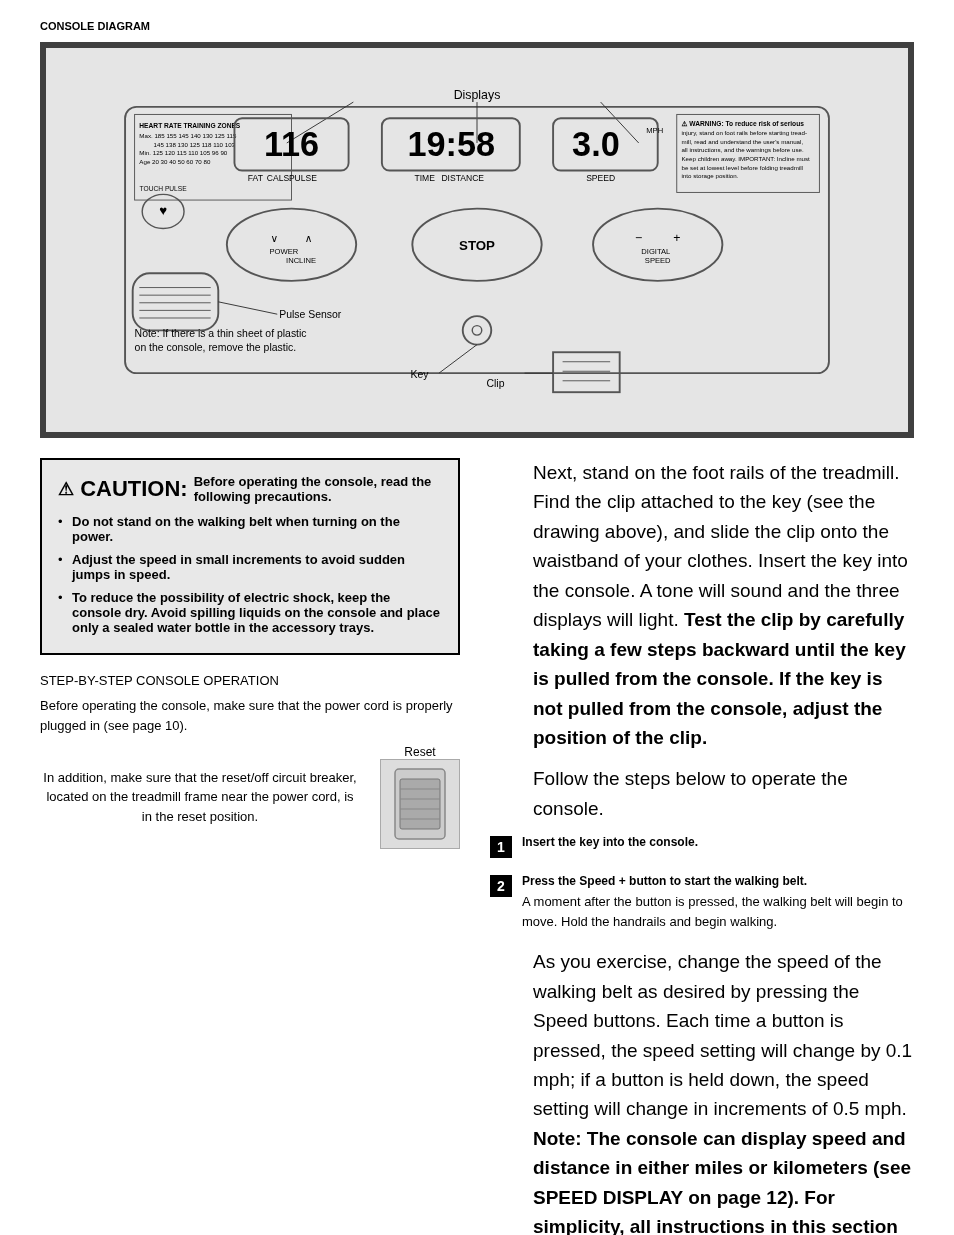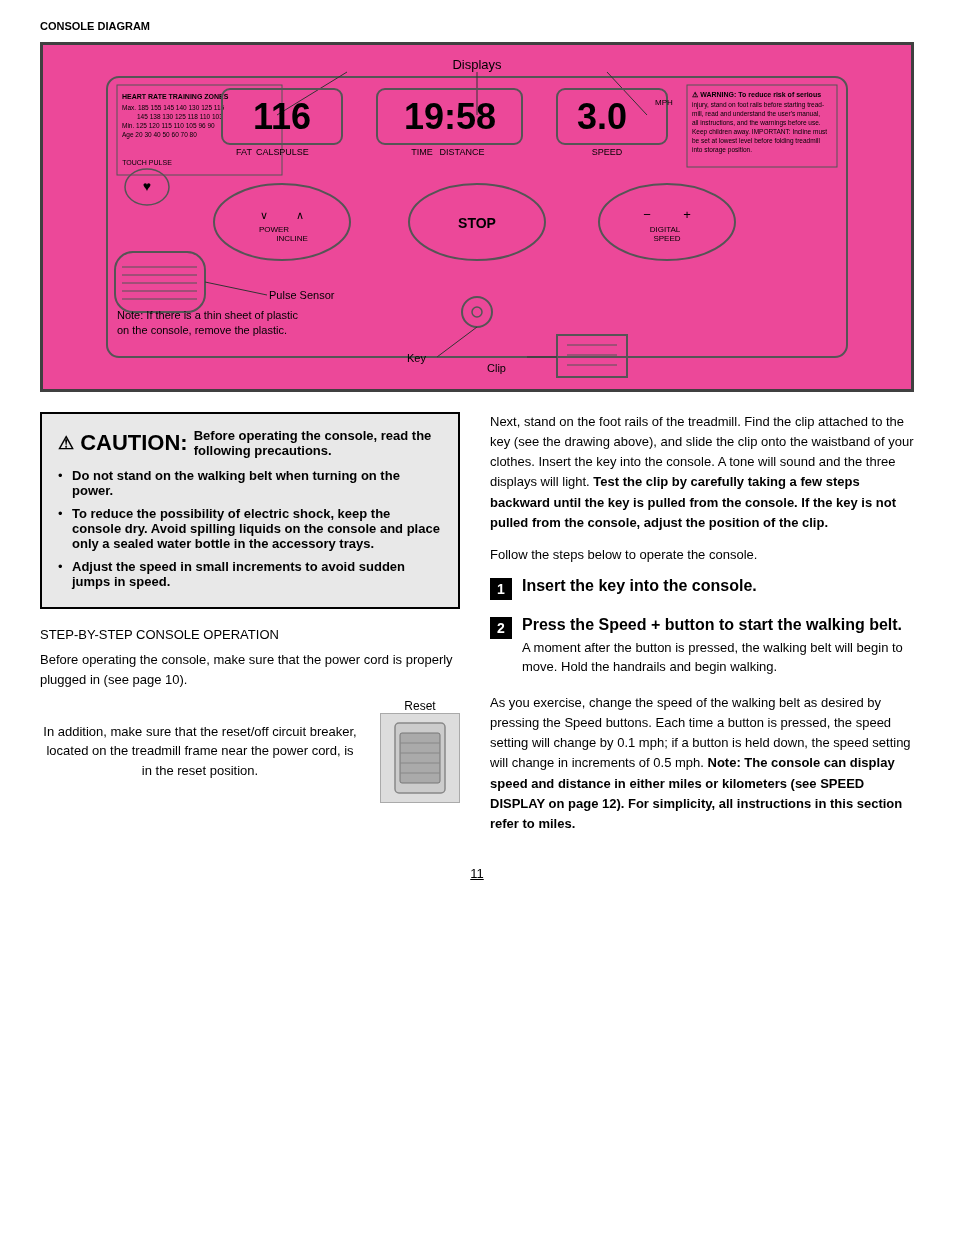--- a/index.html
+++ b/index.html
@@ -15,25 +15,25 @@
 
     
     .page-title {
       font-weight: bold;
       font-size: 11px;
       margin-bottom: 10px;
     }
 
     
     .diagram-box {
-      border: 3px solid #404040;
-      padding: 2px;
+      border: 6px solid #404040;
+      padding: 22px;
       margin-bottom: 20px;
       position: relative;
-      background: #ec4899;
+      background: #e5e5e5;
     }
 
     
     .diagram-svg-wrapper {
       width: 100%;
       display: flex;
       justify-content: center;
     }
 
     
@@ -125,23 +125,24 @@
       display: flex;
       align-items: center;
       justify-content: center;
       font-size: 11px;
       color: #666;
       position: relative;
     }
 
     
     .right-para {
-      font-size: 13px;
+      font-size: 19px;
       line-height: 1.55;
       margin-bottom: 12px;
+      margin-left: 43px;
     }
 
     
     .step-item {
       display: flex;
       gap: 10px;
       margin-bottom: 16px;
       align-items: flex-start;
     }
     .step-number {
@@ -152,21 +153,21 @@
       width: 22px;
       height: 22px;
       display: flex;
       align-items: center;
       justify-content: center;
       flex-shrink: 0;
       margin-top: 1px;
     }
     .step-content .step-title {
       font-weight: bold;
-      font-size: 16px;
+      font-size: 12px;
       margin-bottom: 4px;
     }
     .step-content .step-desc {
       font-size: 13px;
       line-height: 1.5;
     }
 
     
     .page-num {
       text-align: center;
@@ -278,22 +279,22 @@
   <div class="col-left">
 
     <div class="caution-box">
       <div class="caution-title">
         <span class="warning-triangle">⚠</span>
         <span class="caution-word">CAUTION:</span>
         <span class="caution-sub">Before operating the console, read the following precautions.</span>
       </div>
       <ul class="caution-bullets">
         <li><strong>Do not stand on the walking belt when turning on the power.</strong></li>
+        <li><strong>Adjust the speed in small increments to avoid sudden jumps in speed.</strong></li>
         <li><strong>To reduce the possibility of electric shock, keep the console dry. Avoid spilling liquids on the console and place only a sealed water bottle in the accessory trays.</strong></li>
-        <li><strong>Adjust the speed in small increments to avoid sudden jumps in speed.</strong></li>
       </ul>
     </div>
 
     <div class="section-heading">STEP-BY-STEP CONSOLE OPERATION</div>
 
     <p class="para">Before operating the console, make sure that the power cord is properly plugged in (see page 10).</p>
 
     <div class="reset-area">
       <p class="para" style="margin-bottom:0; flex:1;text-align:center;">In addition, make sure that the reset/off circuit breaker, located on the treadmill frame near the power cord, is in the reset position.</p>
       <div style="display:flex;flex-direction:column;align-items:center;">

